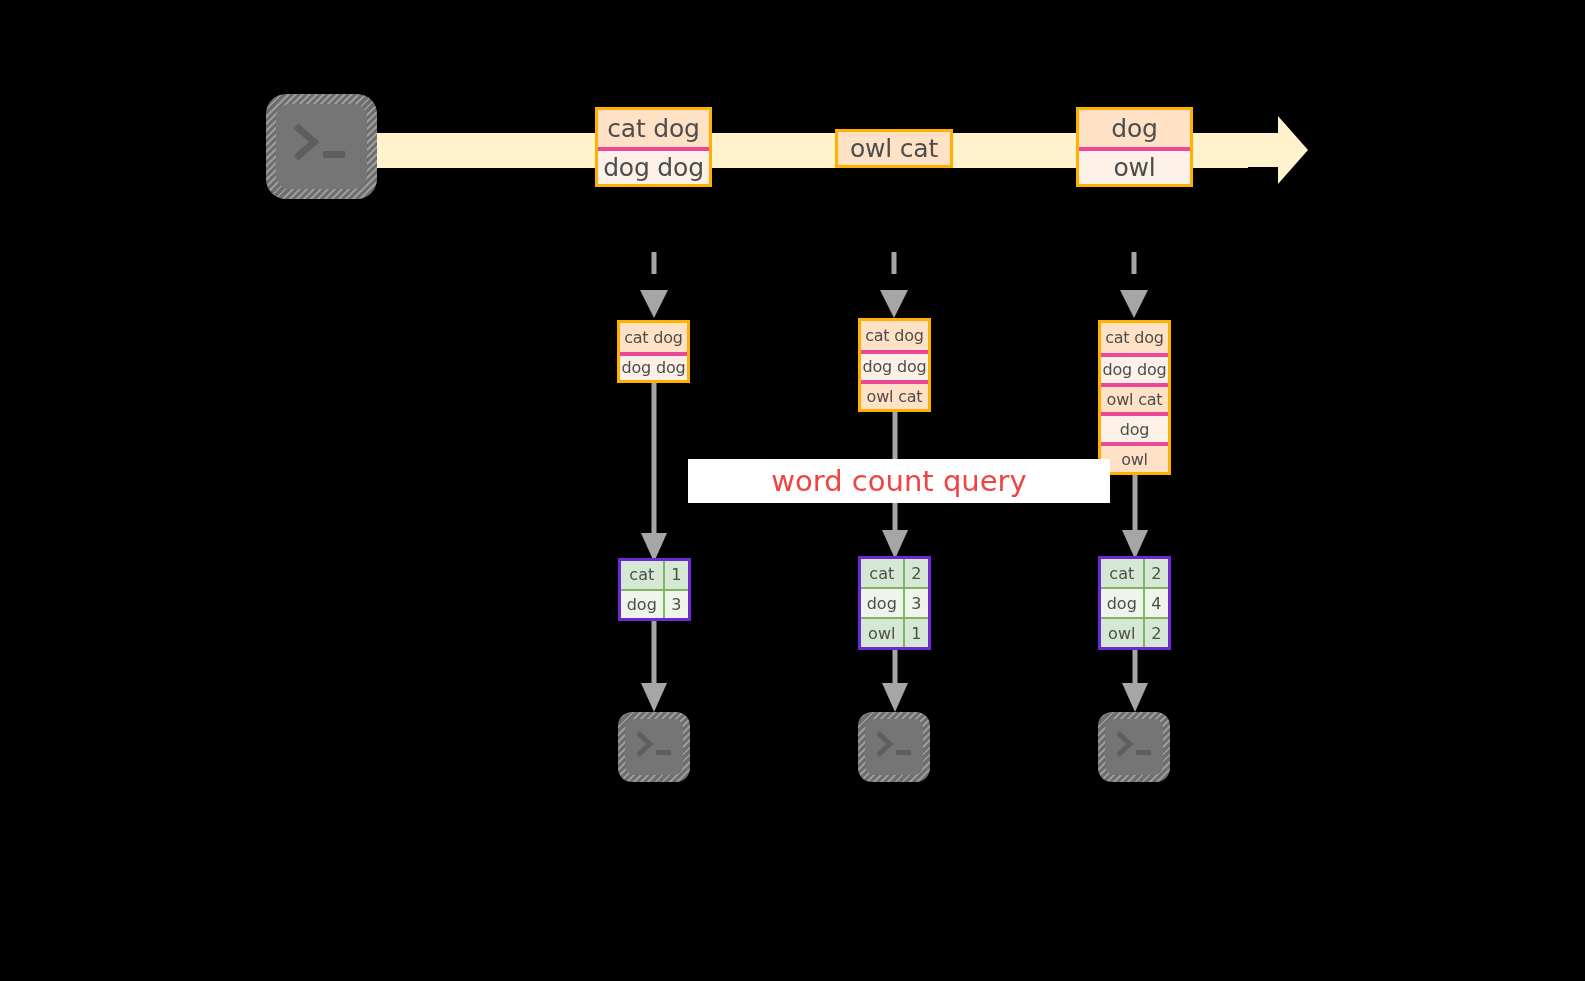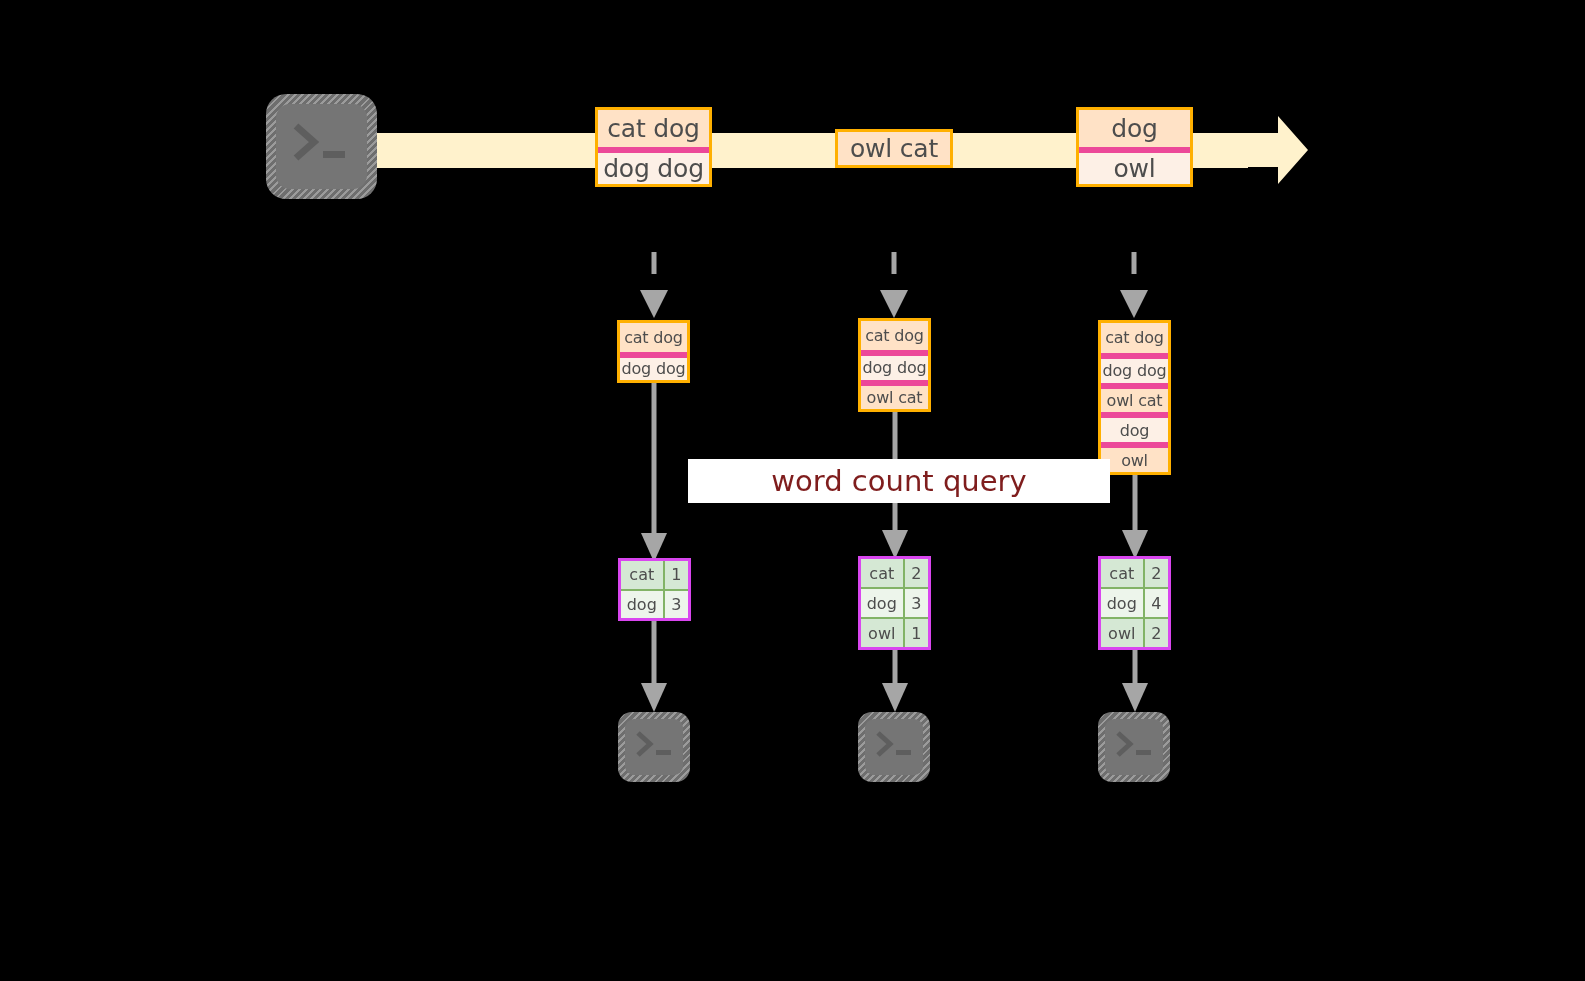--- a/index.html
+++ b/index.html
@@ -58,32 +58,32 @@
     box-sizing: border-box;
     display: flex;
     align-items: center;
     justify-content: center;
     color: #4d4d4d;
     white-space: nowrap;
     letter-spacing: -0.2px;
   }
   .evt-row.dark  { background: #FFE2C6; }
   .evt-row.light { background: #FDF0E6; }
-  .evt-row + .evt-row { border-top: 6px solid #ec4899; text-align: right; }
+  .evt-row + .evt-row { border-top: 4px solid #ec4899; text-align: right; }
 
   
   .evt-box.big .evt-row { font-size: 25px; }
   
   .evt-box.small .evt-row { font-size: 16px; }
 
   
   .res-table {
     position: absolute;
     box-sizing: border-box;
-    border: 3px solid #d946ef;
+    border: 3px solid #6d28d9;
     background: #D5E8D4;
     display: flex;
     flex-direction: column;
     overflow: hidden;
     text-align: center;
   }
   .res-row {
     display: flex;
     flex: 1 1 auto;
   }
@@ -101,21 +101,21 @@
   .res-row.dark  .res-cell { background: #D5E8D4; }
   .res-row.light .res-cell { background: #EDF5EB; }
 
   
   .conn { position: absolute; }
 
   
   .query-label {
     position: absolute;
     background: #FFFFFF;
-    color: #7f1d1d;
+    color: #ef4444;
     font-size: 29px;
     display: flex;
     align-items: center;
     justify-content: center;
     white-space: nowrap;
   }
 </style>
 </head>
 <body>
 

